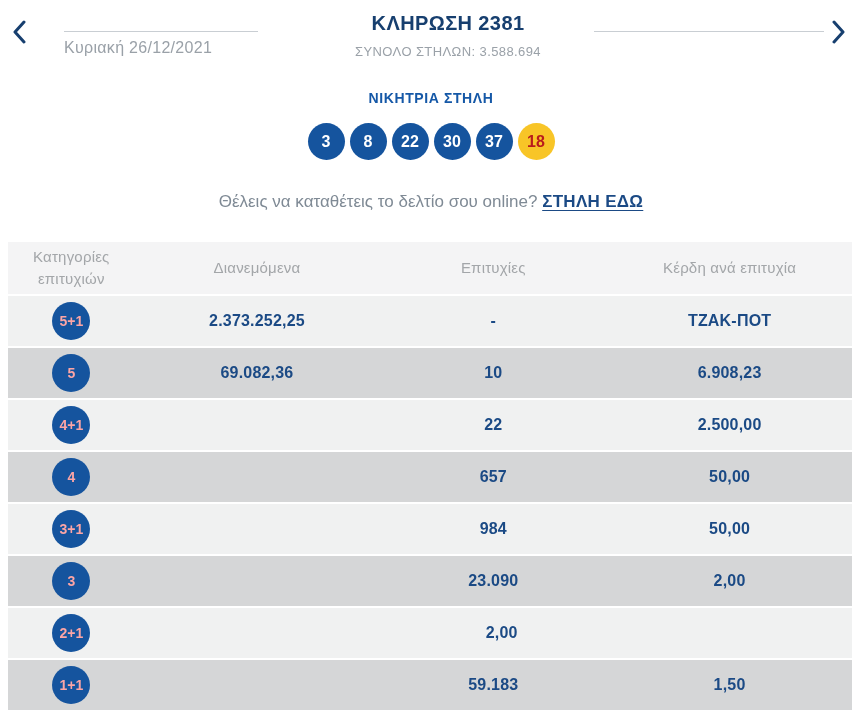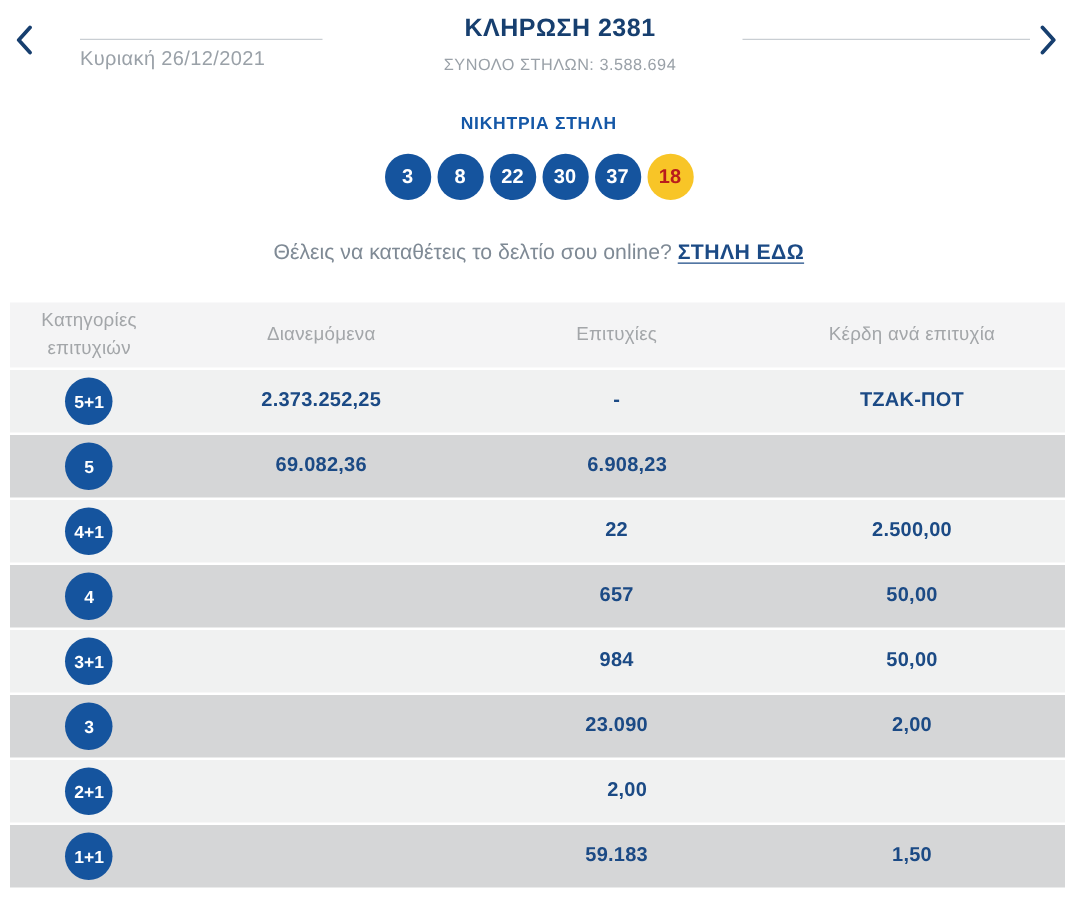--- a/index.html
+++ b/index.html
@@ -95,21 +95,21 @@
   .data-row.dark { background: var(--row-dark); }
   .cell { text-align: center; }
   .c1 { width: 15%; display: flex; justify-content: center; align-items: center; }
   .c2 { width: 29%; }
   .c3 { width: 27%; }
   .c4 { width: 29%; }
   .thead-row .c1 { display: block; }
   .thead-row .c1 span { display: inline-block; max-width: 90px; }
   .cat-badge {
     width: 38px; height: 38px; border-radius: 50%;
-    background: var(--ball-blue); color: #ffffff;
+    background: var(--ball-blue); color: #fca5a5;
     font-size: 14px; font-weight: bold;
     display: flex; align-items: center; justify-content: center;
   }
   .val {
     color: var(--value-blue); font-size: 16px; font-weight: bold;
     letter-spacing: 0.2px;
   }
 </style>
 </head>
 <body>
@@ -176,20 +176,21 @@
     <div class="cell c2 val">2.373.252,25</div>
     <div class="cell c3 val">-</div>
     <div class="cell c4 val">ΤΖΑΚ-ΠΟΤ</div>
   </div>
 
   <div class="trow data-row dark">
     <div class="cell c1">
         <div class="cat-badge">5</div>
       </div>
     <div class="cell c2 val">69.082,36</div>
+    <div class="cell c3 val">10</div>
     <div class="cell c4 val">6.908,23</div>
   </div>
 
   <div class="trow data-row light">
     <div class="cell c1">
         <div class="cat-badge">4+1</div>
       </div>
     <div class="cell c2 val"></div>
     <div class="cell c3 val">22</div>
     <div class="cell c4 val">2.500,00</div>

